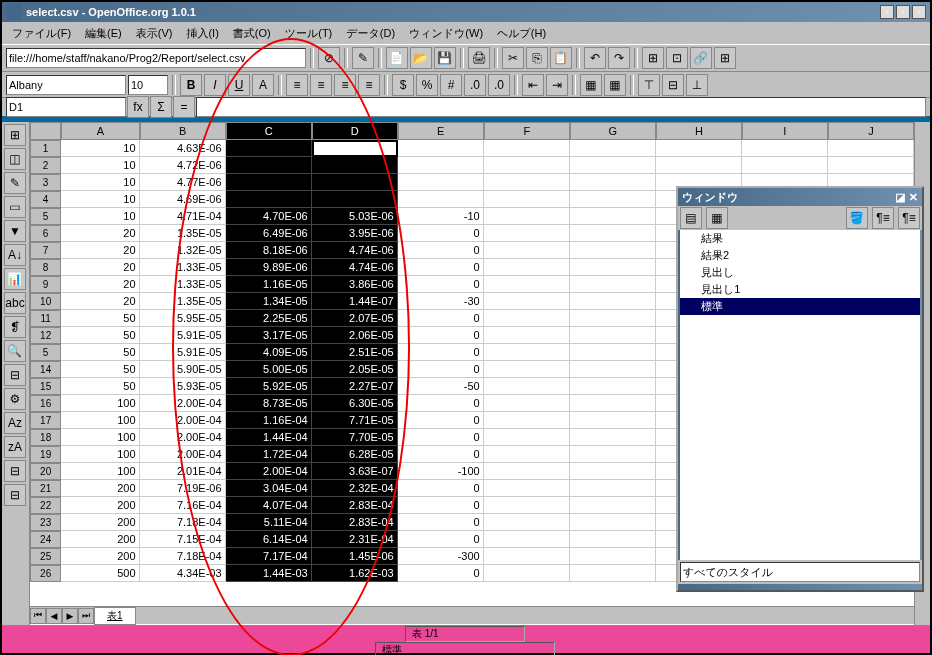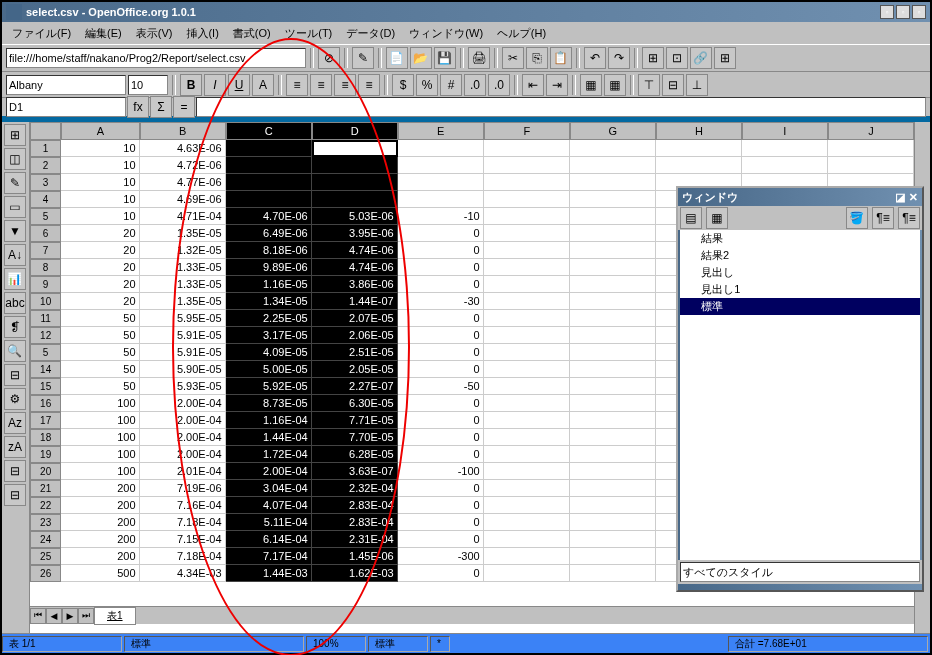--- a/index.html
+++ b/index.html
@@ -30,21 +30,21 @@
 .col-h.sel { background: #000; color: #fff; }
 .rows { overflow: auto; height: 466px; }
 .row { display: flex; height: 17px; }
 .row-h { width: 32px; height: 17px; background: #c0c0c0; border: 1px solid #888; display: flex; align-items: center; justify-content: center; font-size: 10px; cursor: pointer; }
 .cell { height: 17px; border-right: 1px solid #ccc; border-bottom: 1px solid #ccc; display: flex; align-items: center; justify-content: flex-end; padding: 0 3px; font-size: 11px; overflow: hidden; white-space: nowrap; }
 .cell.sel { background: #000; color: #fff; border-color: #444; }
 .cell.active { background: #fff; color: #000; border: 2px solid #000; }
 .sheet-tabs { height: 18px; display: flex; align-items: center; background: #c0c0c0; border-top: 1px solid #888; }
 .tab-nav { width: 16px; height: 16px; background: #c0c0c0; border: 1px solid #888; display: flex; align-items: center; justify-content: center; cursor: pointer; font-size: 9px; }
 .sheet-tab { padding: 1px 12px; background: #fff; border: 1px solid #888; font-size: 10px; cursor: pointer; text-decoration: underline; }
-.statusbar { height: 20px; display: flex; align-items: center; background: #3b82f6; border-top: 1px solid #888; font-size: 10px; }
+.statusbar { height: 28px; display: flex; align-items: center; background: #ec4899; border-top: 1px solid #888; font-size: 10px; flex-direction: column; }
 .status-cell { border: 1px inset #aaa; padding: 1px 6px; margin-right: 2px; height: 16px; display: flex; align-items: center; }
 .styles-panel { position: absolute; right: 8px; top: 186px; width: 248px; height: 406px; background: linear-gradient(to right, #486888, #7090b0); border: 2px outset #aaa; z-index: 10; }
 .styles-title { height: 18px; color: #fff; display: flex; align-items: center; padding: 0 4px; font-weight: bold; font-size: 11px; }
 .styles-title .close { margin-left: auto; cursor: pointer; }
 .styles-toolbar { height: 24px; background: #c0c0c0; display: flex; align-items: center; padding: 2px; gap: 4px; }
 .styles-list { background: #fff; height: 330px; margin: 0 2px; overflow: auto; font-size: 11px; }
 .style-item { padding: 1px 21px; cursor: pointer; }
 .style-item.sel { background: #000060; color: #fff; }
 .styles-footer { background: #c0c0c0; padding: 2px; }
 .styles-combo { width: 100%; height: 20px; background: #fff; border: 1px inset #888; font-size: 11px; padding: 0 2px; }

